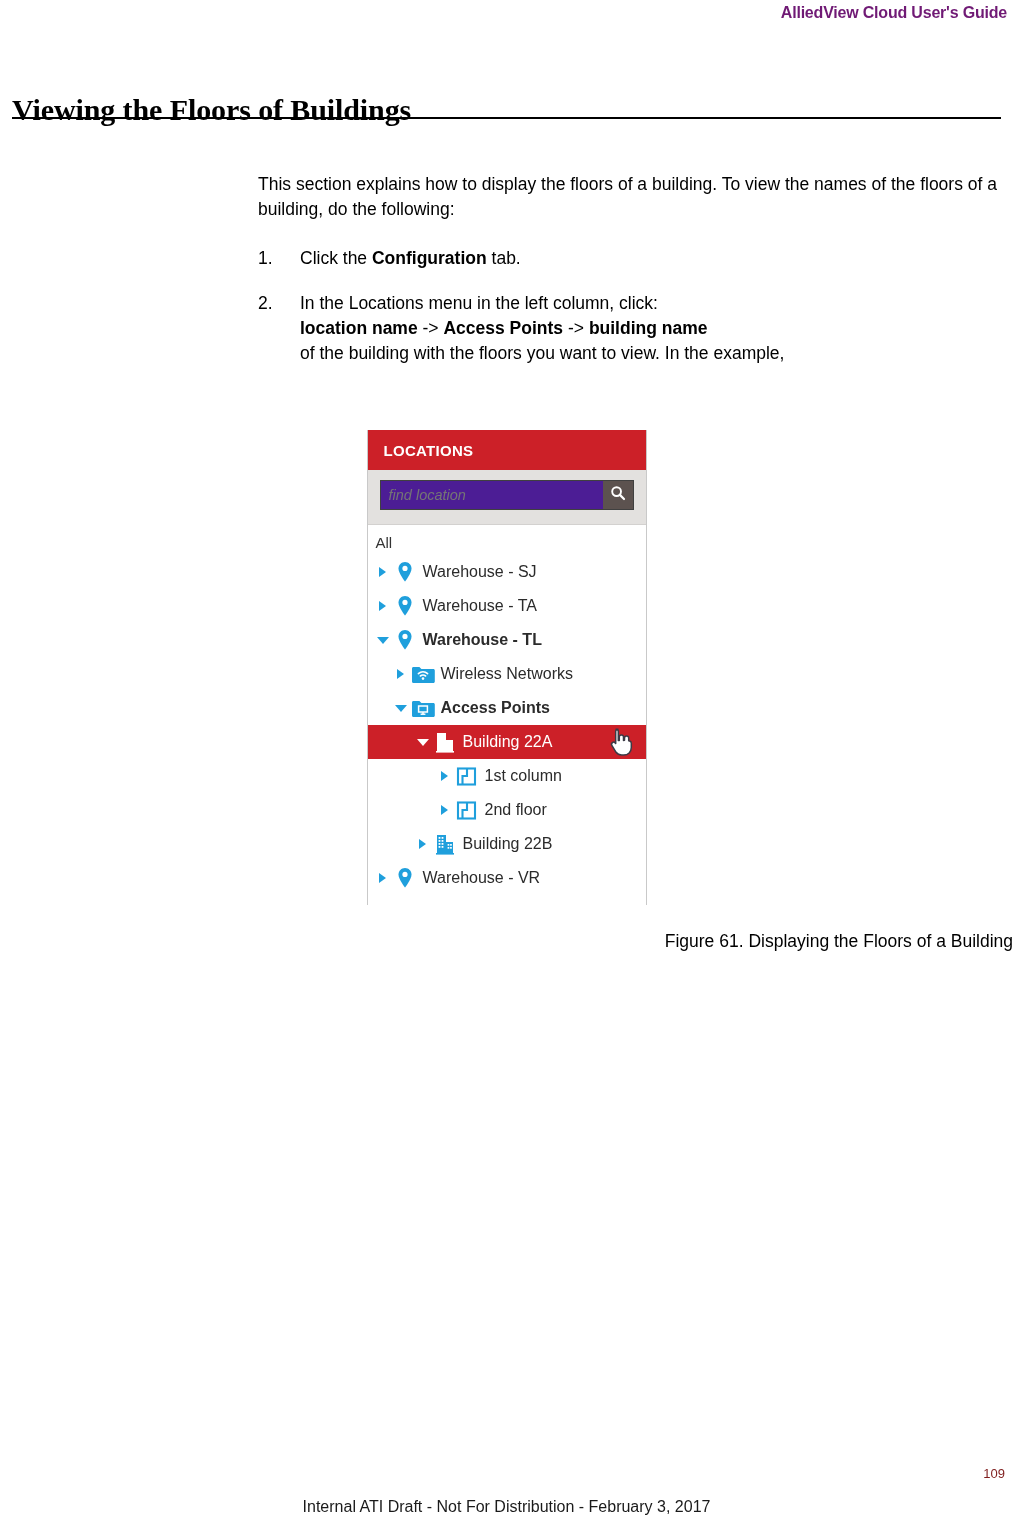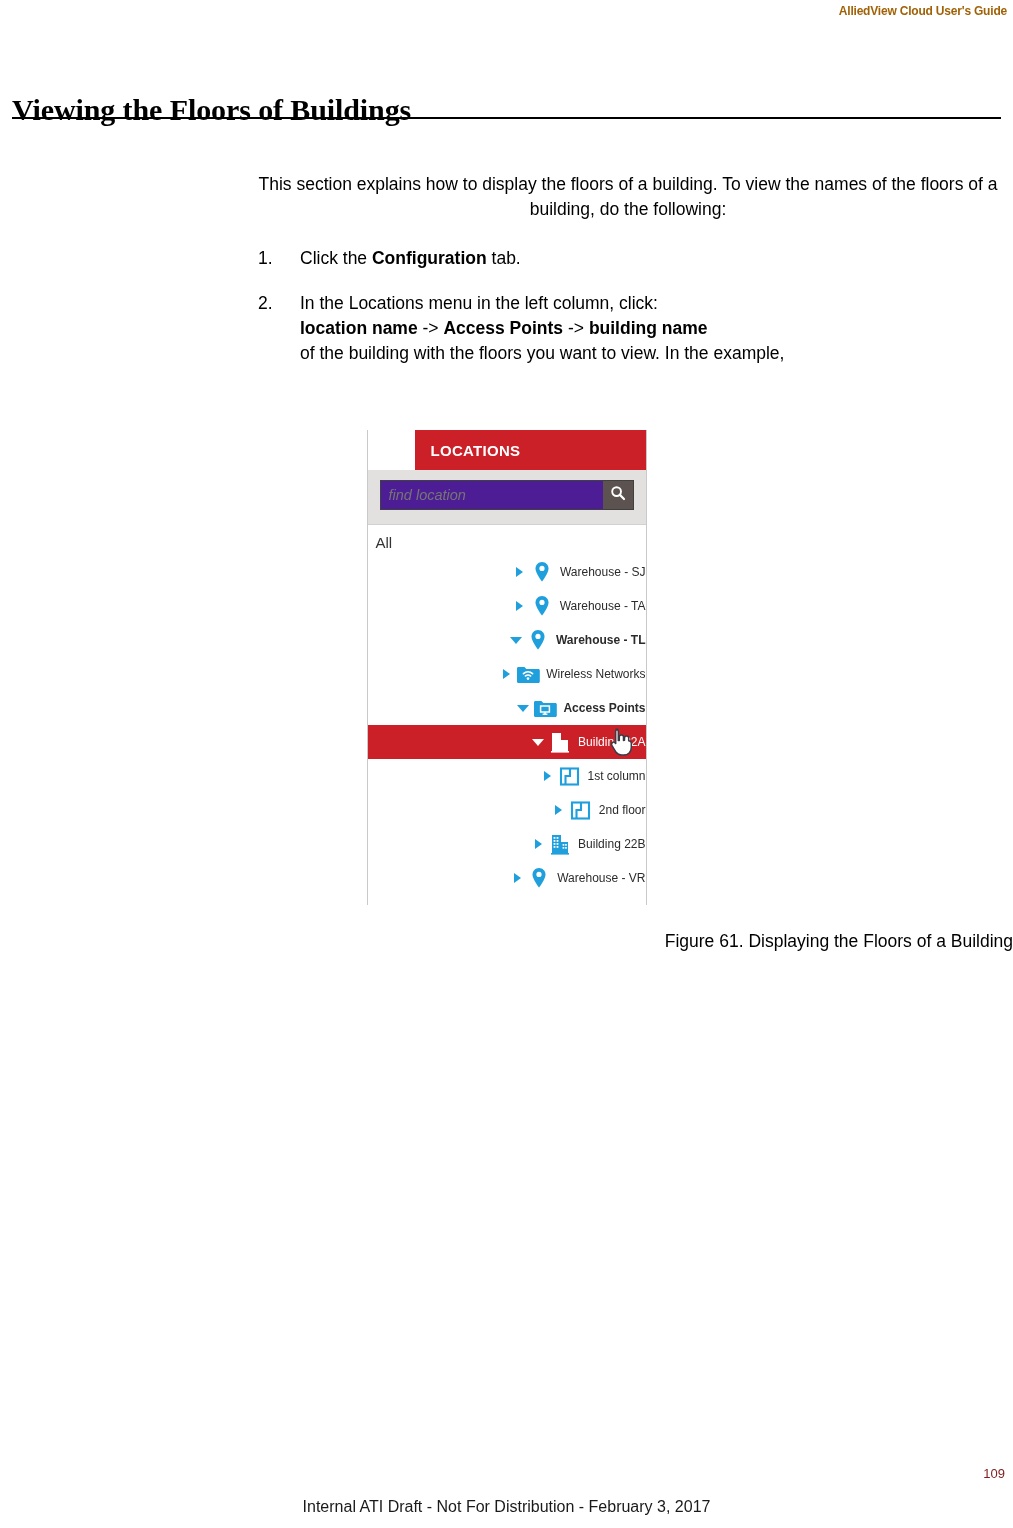--- a/index.html
+++ b/index.html
@@ -15,23 +15,23 @@
     color: #000000;
     overflow: hidden;
   }
 
   
   .run-header {
     position: absolute;
     top: 4px;
     right: 6px;
     font-family: "Liberation Sans", sans-serif;
-    font-size: 12px;
+    font-size: 16px;
     font-weight: bold;
-    color: #a16207;
+    color: #701a75;
     letter-spacing: -0.2px;
     white-space: nowrap;
   }
 
   
   .page-title {
     position: absolute;
     top: 73px;
     left: 12px;
     font-family: "Liberation Serif", serif;
@@ -55,21 +55,20 @@
     position: absolute;
     left: 258px;
     top: 172px;
     width: 740px;
   }
   .para {
     font-size: 17.5px;
     line-height: 25px;
     color: #000;
     margin: 0 0 24px 0;
-    text-align: center;
   }
   .step {
     position: relative;
     padding-left: 42px;
     font-size: 17.5px;
     line-height: 25px;
     margin: 0 0 20px 0;
   }
   .step .num {
     position: absolute;
@@ -95,21 +94,20 @@
     border-right: 1px solid #c9c9c9;
     box-sizing: border-box;
   }
   .loc-header {
     background: #cc2028;
     height: 40px;
     display: flex;
     align-items: center;
     padding-left: 16px;
     box-sizing: border-box;
-    margin-left: 47px;
   }
   .loc-header-title {
     color: #ffffff;
     font-size: 15px;
     font-weight: bold;
     letter-spacing: 0.3px;
   }
   .loc-search-area {
     background: #e3e1df;
     padding: 10px 12px 14px 12px;
@@ -150,25 +148,24 @@
   }
   .tree-all {
     font-size: 15px;
     color: #333333;
     padding: 1px 0 4px 8px;
   }
   .tree-row {
     display: flex;
     align-items: center;
     height: 34px;
-    font-size: 12px;
+    font-size: 16px;
     color: #2b2b2b;
     white-space: nowrap;
     position: relative;
-    justify-content: flex-end;
   }
   .tree-row.bold { font-weight: bold; }
   .tree-row.selected {
     background: #cc2028;
     color: #ffffff;
   }
   .arrow {
     width: 14px;
     display: flex;
     align-items: center;

